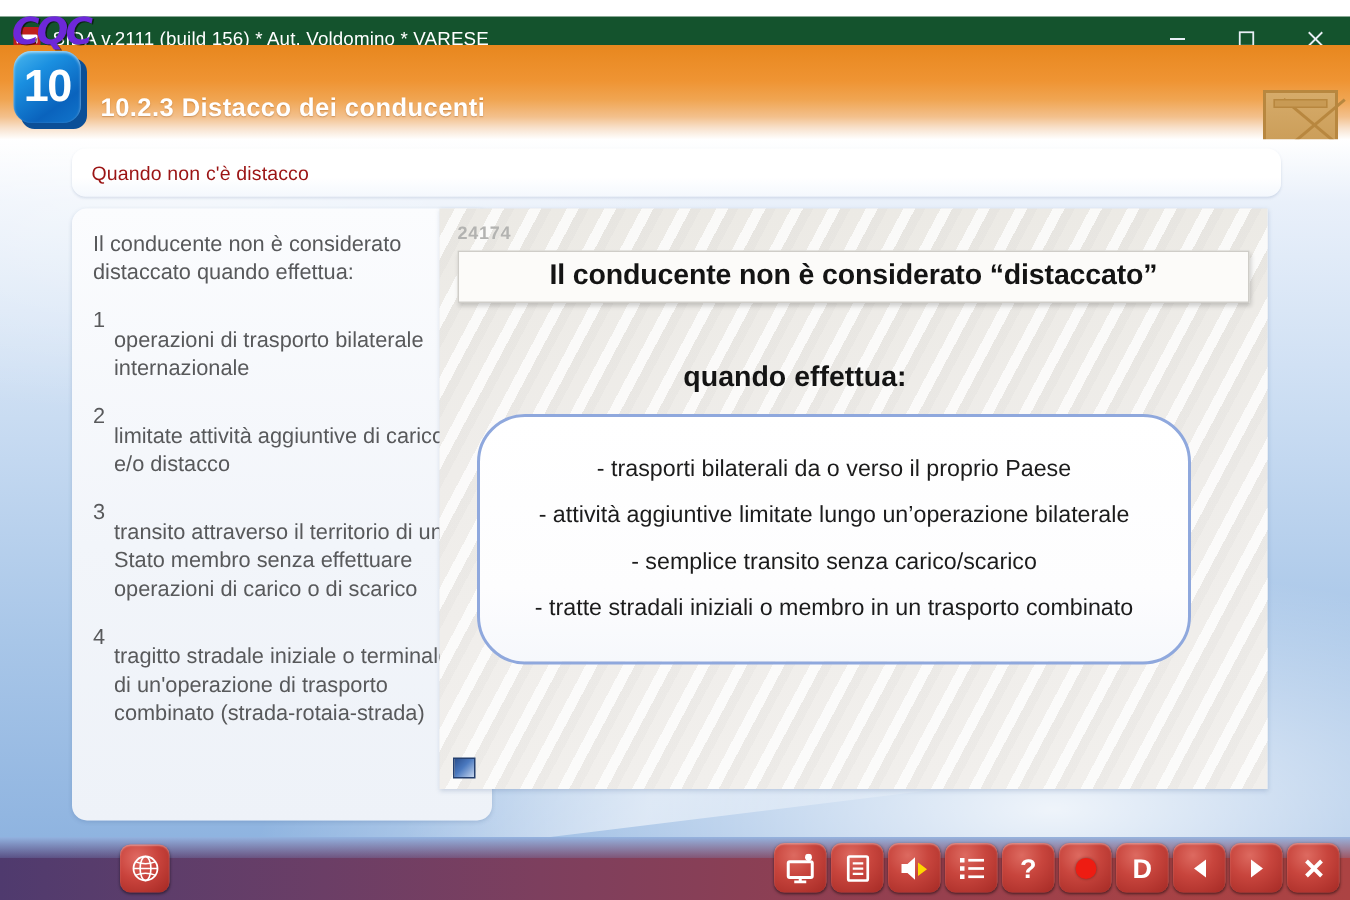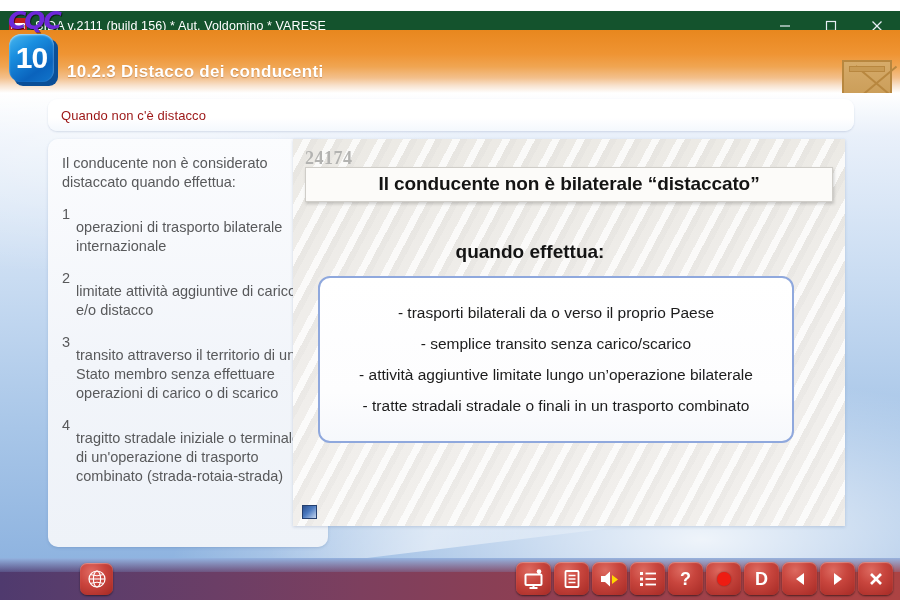--- a/index.html
+++ b/index.html
@@ -223,24 +223,23 @@
         rgba(255,255,255,.75) 9px, rgba(255,255,255,.75) 16px,
         rgba(0,0,0,.018) 16px, rgba(0,0,0,.018) 22px),
       linear-gradient(to bottom, #eceae5 0%, #efedea 45%, #f1efec 100%);
     box-shadow: 0 1px 3px rgba(60,90,140,.22);
     overflow: hidden;
   }
   .ref-num {
     position: absolute;
     left: 12px; top: 9px;
     color: #b3b3b1;
-    font-size: 18px;
+    font-size: 12px;
     font-weight: bold;
     letter-spacing: .5px;
-    font-family: Liberation Serif, serif;
   }
   .headline-box {
     position: absolute;
     left: 12px; top: 28px;
     width: 528px;
     background: #fcfbf9;
     border: 1px solid #cfcdc8;
     box-sizing: border-box;
     box-shadow: 1px 2px 3px rgba(0,0,0,.18);
     padding: 5px 6px 6px 6px;
@@ -259,21 +258,21 @@
     width: 474px;
     text-align: center;
     color: #141414;
     font-size: 19px;
     font-weight: bold;
   }
   .bullet-box {
     position: absolute;
     left: 25px; top: 137px;
     width: 476px; height: 167px;
-    border-radius: 12px;
+    border-radius: 32px;
     border: 2px solid #8fa8dd;
     background: linear-gradient(to bottom, #ffffff 0%, #fdfdfe 70%, #f6f8fc 100%);
     box-sizing: border-box;
     display: flex;
     flex-direction: column;
     justify-content: center;
     align-items: center;
     gap: 13px;
   }
   .bullet-box div {
@@ -430,30 +429,30 @@
     <div class="sb-item">
       <div class="sb-num">4</div>
       <div class="sb-txt">tragitto stradale iniziale o terminale di un'operazione di trasporto combinato (strada-rotaia-strada)</div>
     </div>
   </div>
 
   <div class="content">
     <div class="ref-num">24174</div>
 
     <div class="headline-box">
-      <span>Il conducente non è bilaterale “distaccato”</span>
+      <span>Il conducente non è considerato “distaccato”</span>
     </div>
 
     <div class="sub-headline">quando effettua:</div>
 
     <div class="bullet-box">
       <div>- trasporti bilaterali da o verso il proprio Paese</div>
+      <div>- attività aggiuntive limitate lungo un’operazione bilaterale</div>
       <div>- semplice transito senza carico/scarico</div>
-      <div>- attività aggiuntive limitate lungo un’operazione bilaterale</div>
-      <div>- tratte stradali stradale o finali in un trasporto combinato</div>
+      <div>- tratte stradali iniziali o membro in un trasporto combinato</div>
     </div>
 
     <div class="panel-mini-icon"></div>
   </div>
 
   <div class="toolbar"></div>
 
   <div class="cqc">CQC</div>
 
   <div class="globe-btn">

